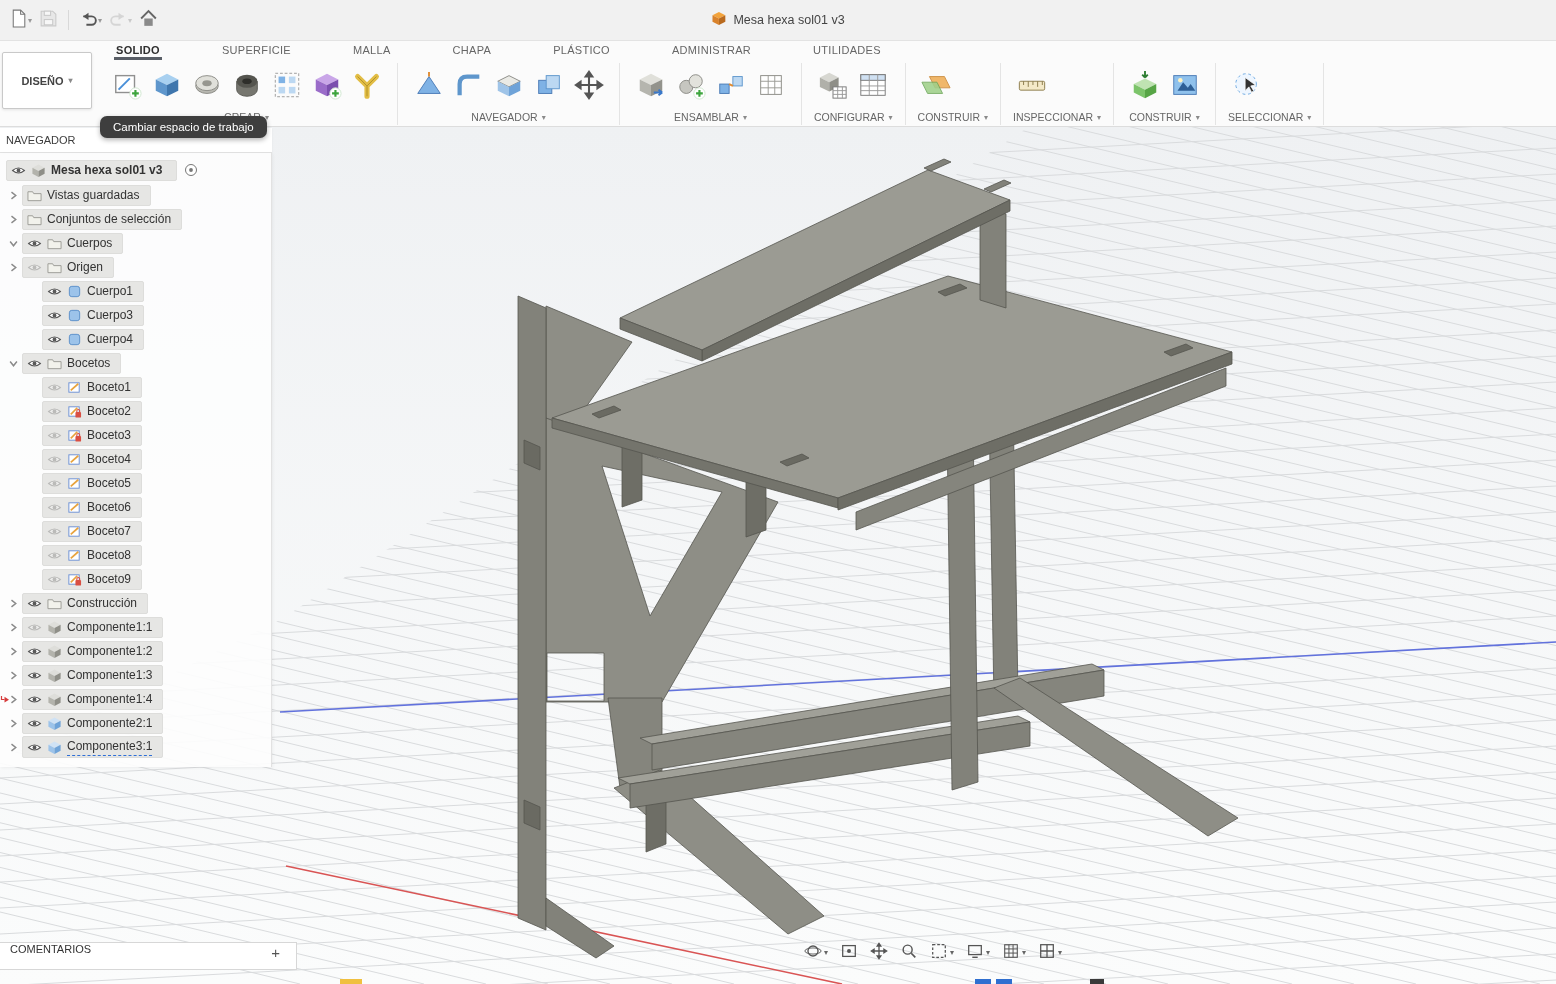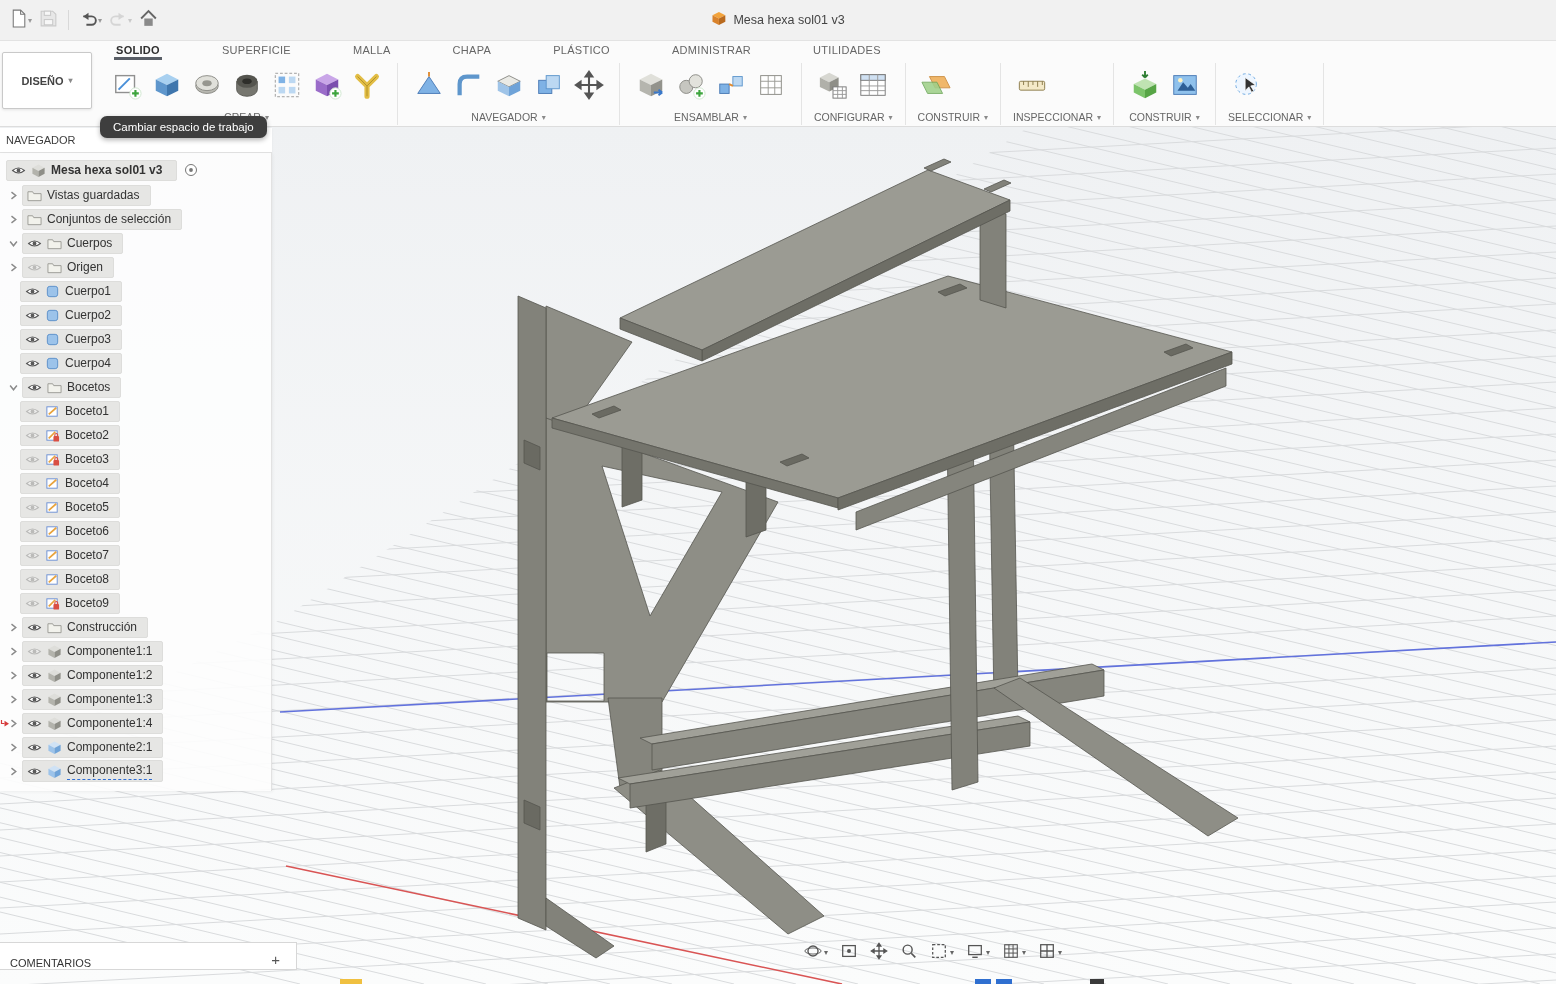--- a/index.html
+++ b/index.html
@@ -50,37 +50,37 @@
   #desk polygon,#desk path{stroke:#56564f;stroke-width:.8;stroke-linejoin:round}
   
   #navigator{position:absolute;left:0;top:128px;width:272px;z-index:5;font-size:12px}
   .nav-title{height:24px;background:rgba(255,255,255,.97);border-bottom:1px solid #e2e2e2;
              display:flex;align-items:center;padding-left:6px;font-size:11px;color:#3d3d3d;
              box-shadow:0 1px 2px rgba(0,0,0,.06)}
   .nav-body{background:rgba(253,253,253,.92);border-right:1px solid #e2e2e2;
             padding:4px 0 8px 0;box-shadow:1px 1px 3px rgba(0,0,0,.05)}
   .trow{position:relative;display:flex;align-items:center;height:24px;padding-left:6px;cursor:pointer}
   .trow.root{height:26px}
-  .trow.ind2{padding-left:20px}
+  .trow.ind2{padding-left:42px}
   .texp{width:14px;height:14px;display:inline-flex;align-items:center;justify-content:center;
         margin-right:2px;flex:0 0 14px}
   .texp svg{width:9px;height:9px}
   .tchip{display:inline-flex;align-items:center;gap:5px;background:#e6e6e4;border:1px solid #dddddb;
          border-radius:2px;padding:1px 10px 1px 4px;color:#333;white-space:nowrap;line-height:17px}
   .trow.root .tchip{font-weight:700;padding-right:14px}
   .teye{display:inline-flex}.teye svg{width:15px;height:11px}
   .teye.off{opacity:.30}
   .tico{display:inline-flex}.tico svg{width:15px;height:15px}
   .trow.sel .tlabel{border-bottom:1px dashed #2f6fd6;padding-bottom:0}
   .tmark{position:absolute;left:0;top:7px;width:10px;height:10px}
   .ttarget{margin-left:7px;display:inline-flex}
   .ttarget svg{width:14px;height:14px}
   
   #comments{position:absolute;left:0;top:942px;width:276px;height:26px;background:#fff;
-            border:1px solid #d7d7d7;border-left:none;display:flex;align-items:flex-end;
+            border:1px solid #d7d7d7;border-left:none;display:flex;align-items:flex-start;
             justify-content:space-between;padding:0 10px;font-size:11px;color:#333;z-index:6}
   #comments .plus{font-size:15px;color:#555;cursor:pointer;border:none;background:none}
   
   #view-toolbar{position:absolute;left:802px;top:940px;display:flex;align-items:center;gap:8px;z-index:6}
   .vbtn{display:flex;align-items:center;gap:2px;border:none;background:transparent;padding:2px;
         cursor:pointer;color:#555}
   .vbtn svg{width:18px;height:18px}
   .vcaret{font-size:8px;color:#666}
   
   .tb-frag{position:absolute;bottom:0;height:5px;z-index:7}
@@ -743,36 +743,20 @@
               <svg viewBox="0 0 16 12">
                 <path d="M1.5,6 Q8,0.5 14.5,6 Q8,11.5 1.5,6 Z" fill="#fff" stroke="#5a5a5a" stroke-width="1.1"></path>
                 <circle cx="8" cy="6" r="2.1" fill="#5a5a5a"></circle>
               </svg>
             </span>
             <span class="tico">
               <svg viewBox="0 0 16 16">
                 <rect x="2.5" y="2.5" width="11" height="11" rx="2.6" fill="#9cc3ea" stroke="#5b8fc9"></rect>
               </svg>
             </span>
-            <span class="tlabel">Cuerpo2</span>
-          </span>
-        </div>
-        <div class="trow ind2">
-          <span class="tchip">
-            <span class="teye ">
-              <svg viewBox="0 0 16 12">
-                <path d="M1.5,6 Q8,0.5 14.5,6 Q8,11.5 1.5,6 Z" fill="#fff" stroke="#5a5a5a" stroke-width="1.1"></path>
-                <circle cx="8" cy="6" r="2.1" fill="#5a5a5a"></circle>
-              </svg>
-            </span>
-            <span class="tico">
-              <svg viewBox="0 0 16 16">
-                <rect x="2.5" y="2.5" width="11" height="11" rx="2.6" fill="#9cc3ea" stroke="#5b8fc9"></rect>
-              </svg>
-            </span>
             <span class="tlabel">Cuerpo3</span>
           </span>
         </div>
         <div class="trow ind2">
           <span class="tchip">
             <span class="teye ">
               <svg viewBox="0 0 16 12">
                 <path d="M1.5,6 Q8,0.5 14.5,6 Q8,11.5 1.5,6 Z" fill="#fff" stroke="#5a5a5a" stroke-width="1.1"></path>
                 <circle cx="8" cy="6" r="2.1" fill="#5a5a5a"></circle>
               </svg>

